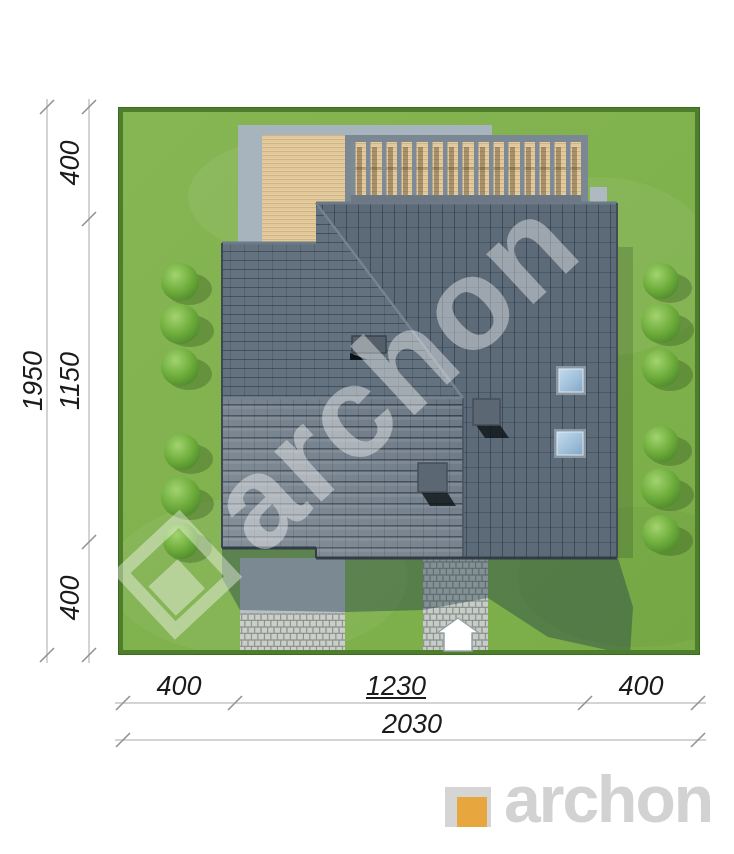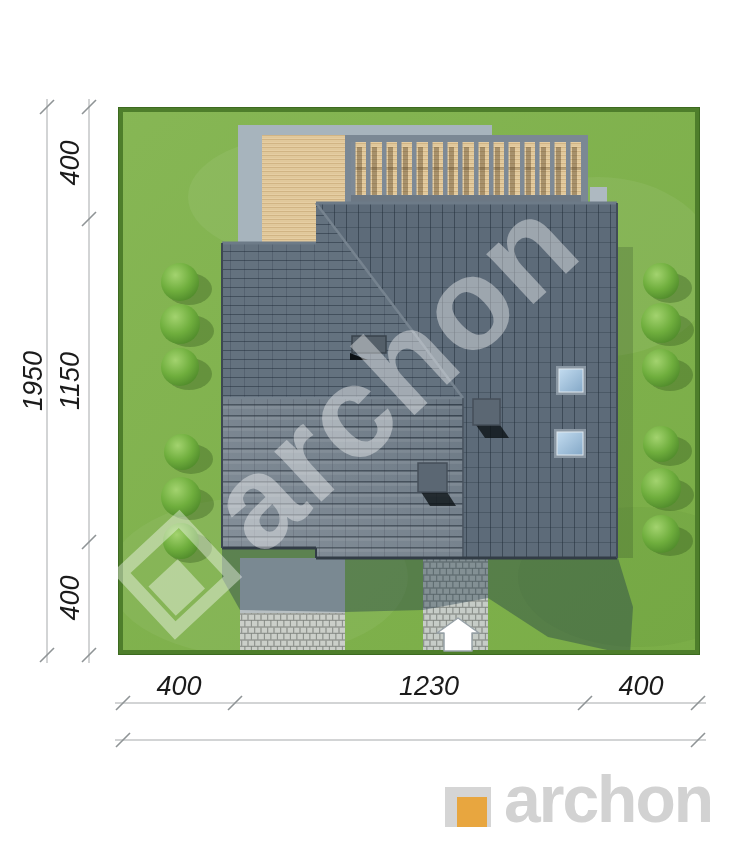--- a/index.html
+++ b/index.html
@@ -295,20 +295,21 @@
       <line x1="691" y1="747" x2="705" y2="733"></line>
     </g>
   </svg>
 
   <div class="dim-label vert" style="left:-27px;top:367px;">1950</div>
   <div class="dim-label vert" style="left:10px;top:149px;">400</div>
   <div class="dim-label vert" style="left:10px;top:367px;">1150</div>
   <div class="dim-label vert" style="left:10px;top:584px;">400</div>
 
   <div class="dim-label" style="left:139px;top:672px;width:80px;">400</div>
-  <div class="dim-label" style="left:369px;top:672px;width:120px;">1230</div>
+  <div class="dim-label" style="left:336px;top:672px;width:120px;text-decoration:underline;">1230</div>
   <div class="dim-label" style="left:601px;top:672px;width:80px;">400</div>
+  <div class="dim-label" style="left:352px;top:710px;width:120px;">2030</div>
 
   <div class="footer-logo-gray"></div>
   <div class="footer-logo-orange"></div>
   <div class="footer-logo-text">archon</div>
 
 </div>
 
 </body></html>

